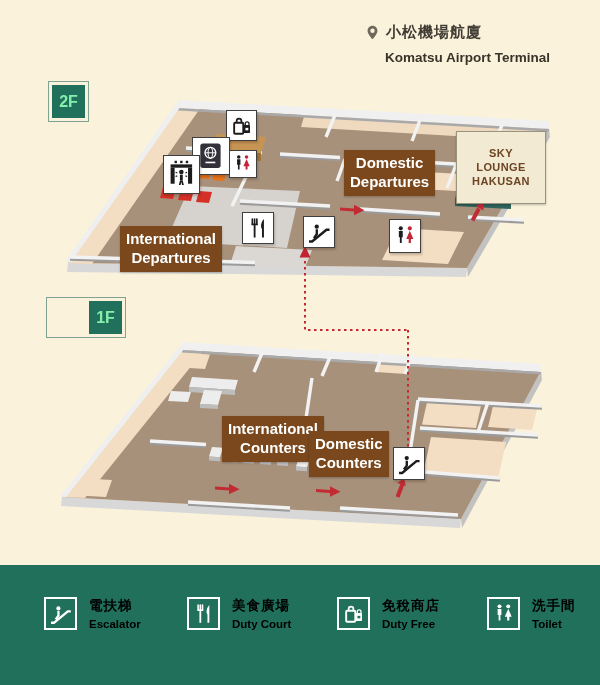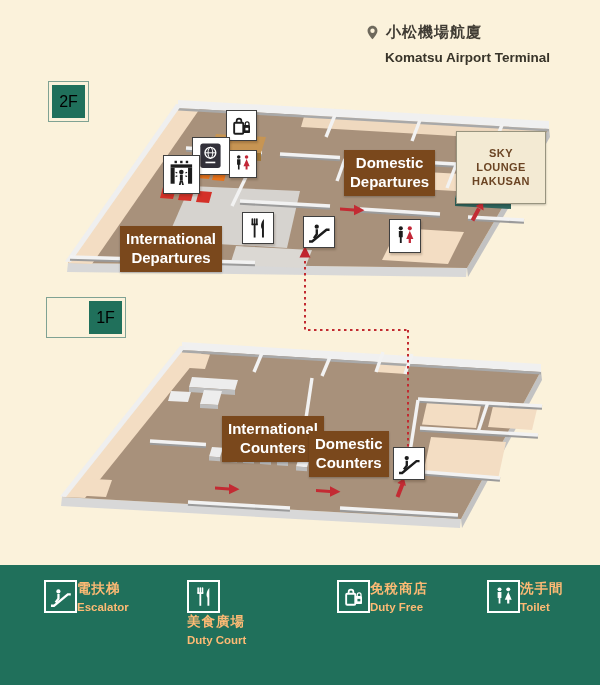--- a/index.html
+++ b/index.html
@@ -7,22 +7,22 @@
   .stage{position:relative;width:600px;height:685px;background:#FBF2DB;overflow:hidden;}
 
   
   .title-block{position:absolute;left:366px;top:23px;}
   .title-row{display:flex;align-items:flex-start;gap:7px;}
   .title-zh{font-size:15px;font-weight:bold;color:#403c34;letter-spacing:1px;}
   .title-en{font-size:13.5px;font-weight:600;color:#383429;margin:4px 0 0 19px;}
 
   
   .floor-badge{position:absolute;border:1px solid #7fa293;padding:3px;background:transparent;}
-  .floor-badge .inner{width:33px;height:33px;background:#20705B;color:#000000;display:flex;
-    align-items:center;justify-content:center;font-size:16px;font-weight:normal;}
+  .floor-badge .inner{width:33px;height:33px;background:#20705B;color:#86efac;display:flex;
+    align-items:center;justify-content:center;font-size:16px;font-weight:bold;}
 
   
   #map-svg{position:absolute;left:0;top:0;z-index:1;}
 
   
   .map-label{position:absolute;z-index:6;background:#7A481C;color:#fff;text-align:center;
     font-size:15px;font-weight:bold;line-height:1.25;padding:4px 6px;box-shadow:0 1px 2px rgba(0,0,0,.25);}
   .map-label.lounge{background:#F3EAD3;color:#6B4423;border:1px solid #98947f;
     font-size:11px;letter-spacing:.4px;padding:15px 8px;}
 
@@ -30,21 +30,21 @@
   .map-icon{position:absolute;z-index:5;background:#fff;border:1.5px solid #3F3F3F;
     display:flex;align-items:center;justify-content:center;color:#1c1c1c;
     --icon-bg:#fff;--woman:#C22737;box-shadow:1px 2px 2px rgba(60,40,20,.25);}
   .map-icon svg{width:82%;height:82%;}
 
   .gm{fill:currentColor}
   .gw{fill:var(--woman,currentColor)}
 
   
   .legend{position:absolute;left:0;top:565px;width:600px;height:120px;background:#20705B;z-index:8;}
-  .legend-item{position:absolute;top:15px;display:flex;color:#fdba74;
+  .legend-item{position:absolute;top:32px;display:flex;gap:12px;color:#000000;
     --icon-bg:#20705B;--woman:#fff;}
   .legend-icon{width:29px;height:29px;border:2px solid #fff;display:flex;align-items:center;
     justify-content:center;color:#fff;}
   .legend-icon svg{width:82%;height:82%;}
   .legend-text .zh{font-size:13.5px;font-weight:bold;letter-spacing:1px;}
   .legend-text .en{font-size:11.5px;font-weight:bold;margin-top:3px;}
 </style>
 </head>
 <body>
 
@@ -343,21 +343,21 @@
           <circle cx="9.5" cy="6.5" r="2.1" fill="currentColor"></circle>
           <path d="M8.4,9 h2.3 l0,5.2 -3,4.2 -1.9,-1.4 2.6,-3.6 z" fill="currentColor"></path>
         </svg>
       </div>
       <div class="legend-text">
         <div class="zh">電扶梯</div>
         <div class="en">Escalator</div>
       </div>
     </div>
 
-    <div class="legend-item" style="left:187px;flex-direction:column;">
+    <div class="legend-item" style="left:187px;">
       <div class="legend-icon">
         <svg viewBox="0 0 24 24">
           <g stroke="currentColor" stroke-width="1.6" stroke-linecap="round" fill="none">
             <path d="M6.2,3 V8.2"></path>
               <path d="M8.4,3 V8.2"></path>
               <path d="M10.6,3 V8.2"></path>
           </g>
           <rect x="5.5" y="7.4" width="5.9" height="1.6" fill="currentColor"></rect>
           <rect x="7.5" y="8.8" width="1.8" height="12.2" fill="currentColor"></rect>
           <path d="M17.5,3 C14.6,6.2 14,10.4 15.6,12.8 L15.6,21 L17.5,21 Z" fill="currentColor"></path>

